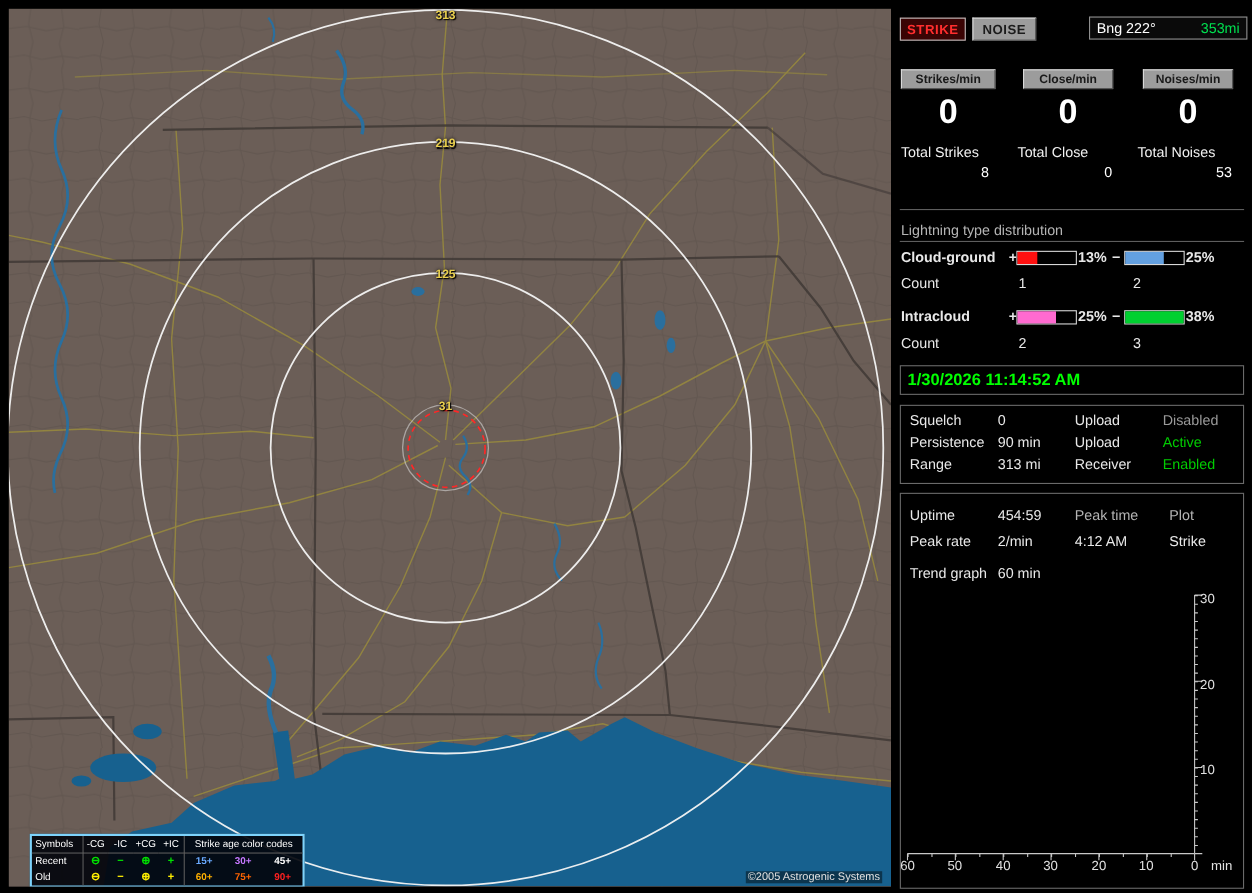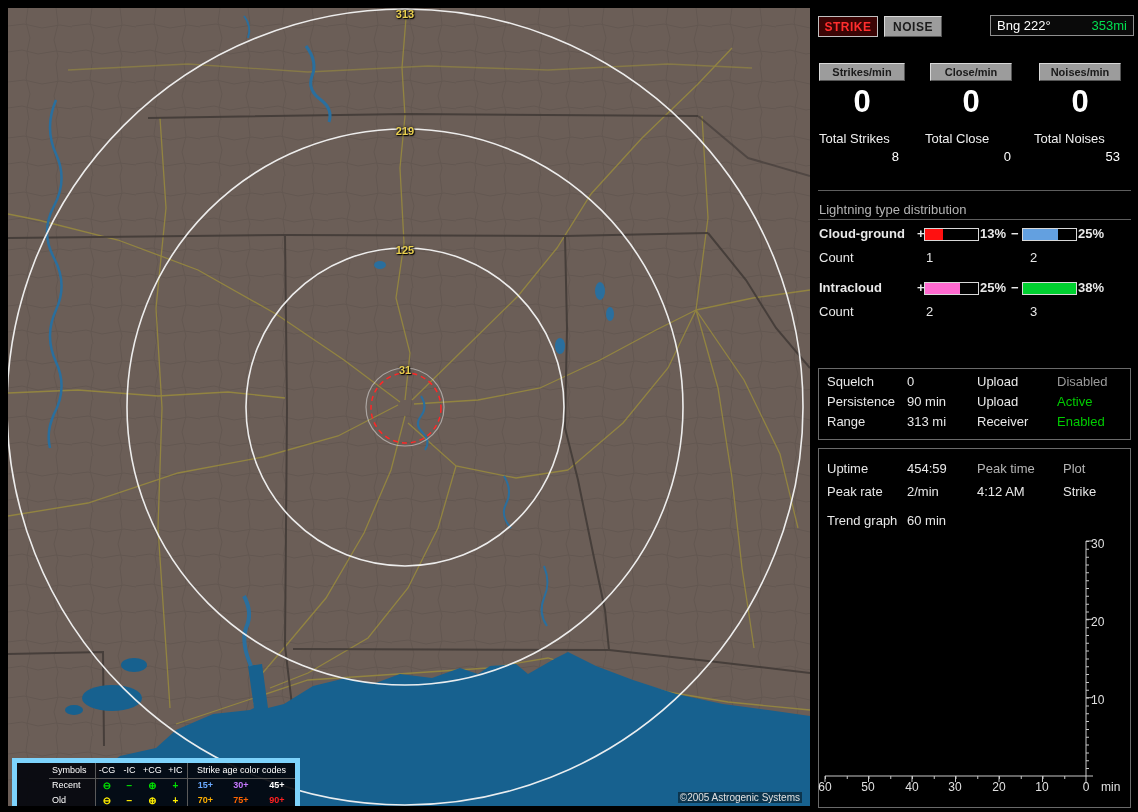--- a/index.html
+++ b/index.html
@@ -8,24 +8,24 @@
 
   
   #map{position:absolute;left:8px;top:8px;width:802px;height:798px;overflow:hidden;background:#6b5e57;}
   #map svg{position:absolute;left:0;top:0;}
   .ring-label{position:absolute;transform:translateX(-50%);color:#e9cf4e;font-size:11px;font-weight:bold;
               text-shadow:0 0 3px #000,1px 1px 1px #000;z-index:5;}
   #copyright{position:absolute;right:8px;top:784px;font-size:10px;color:#e0e0e0;z-index:6;
              background:rgba(0,0,0,.45);padding:0 2px;}
 
   
-  #legend{position:absolute;left:4px;top:750px;width:246px;z-index:7;
-          background:rgba(3,5,12,.92);border:5px solid #7dd3fc;
+  #legend{position:absolute;left:19px;top:750px;width:246px;z-index:7;
+          background:rgba(3,5,12,.92);border:2px solid #7dd3fc;
           display:grid;grid-template-columns:46px repeat(4,23px) repeat(3,36px);grid-auto-rows:15px;
-          font-size:9px;color:#fff;padding-left:32px;}
+          font-size:9px;color:#fff;}
   .lg-cell{height:15px;line-height:15px;text-align:center;overflow:hidden;white-space:nowrap;}
   .lg-label{text-align:left;padding-left:3px;}
   .lg-hdr{border-bottom:1px solid #5a5a5a;}
   .lg-sep{border-left:1px solid #5a5a5a;}
   .lg-age{grid-column:span 3;}
   .lg-glyph{font-size:10px;font-weight:bold;}
   .lg-agev{font-weight:bold;}
 
   
   #panel{position:absolute;left:818px;top:0;width:320px;height:812px;color:#e8e8e8;font-size:13px;}
@@ -158,21 +158,21 @@
       <div class="lg-cell lg-glyph" style="color: rgb(0, 224, 0);">+</div>
       <div class="lg-cell lg-agev lg-sep" style="color: rgb(106, 170, 255);">15+</div>
       <div class="lg-cell lg-agev" style="color: rgb(198, 120, 255);">30+</div>
       <div class="lg-cell lg-agev" style="color: rgb(255, 255, 255);">45+</div>
 
       <div class="lg-cell lg-label">Old</div>
       <div class="lg-cell lg-glyph lg-sep" style="color: rgb(255, 238, 0);">⊖</div>
       <div class="lg-cell lg-glyph" style="color: rgb(255, 238, 0);">−</div>
       <div class="lg-cell lg-glyph" style="color: rgb(255, 238, 0);">⊕</div>
       <div class="lg-cell lg-glyph" style="color: rgb(255, 238, 0);">+</div>
-      <div class="lg-cell lg-agev lg-sep" style="color: rgb(255, 176, 0);">70+</div>
+      <div class="lg-cell lg-agev lg-sep" style="color: rgb(255, 176, 0);">60+</div>
       <div class="lg-cell lg-agev" style="color: rgb(255, 100, 0);">75+</div>
       <div class="lg-cell lg-agev" style="color: rgb(255, 32, 32);">90+</div>
     </div>
 
     <div id="copyright">©2005 Astrogenic Systems</div>
   </div>
 
   <div id="panel">
 
     <div class="btn btn-strike" style="left:0;top:16px;width:58px;height:19px">STRIKE</div>
@@ -226,20 +226,23 @@
     <span class="abs bold" style="left:193px;top:280px">−</span>
     <span class="bar" style="left:204px;top:282px">
         <i style="background: rgb(0, 208, 48); width: 100%;"></i>
       </span>
     <span class="abs bold" style="left:260px;top:280px">38%</span>
 
     <span class="abs" style="left:1px;top:304px">Count</span>
     <span class="abs" style="left:108px;top:304px">2</span>
     <span class="abs" style="left:212px;top:304px">3</span>
 
+    <div class="box" style="top:332px;height:25px">
+      <span class="clock">1/30/2026 11:14:52 AM</span>
+    </div>
 
     <div class="box" style="top:368px;height:70px">
       <span class="abs" style="left:8px;top:5px">Squelch</span>
       <span class="abs" style="left:88px;top:5px">0</span>
       <span class="abs" style="left:158px;top:5px">Upload</span>
       <span class="abs" style="left: 238px; top: 5px; color: rgb(154, 154, 154);">Disabled</span>
 
       <span class="abs" style="left:8px;top:25px">Persistence</span>
       <span class="abs" style="left:88px;top:25px">90 min</span>
       <span class="abs" style="left:158px;top:25px">Upload</span>

